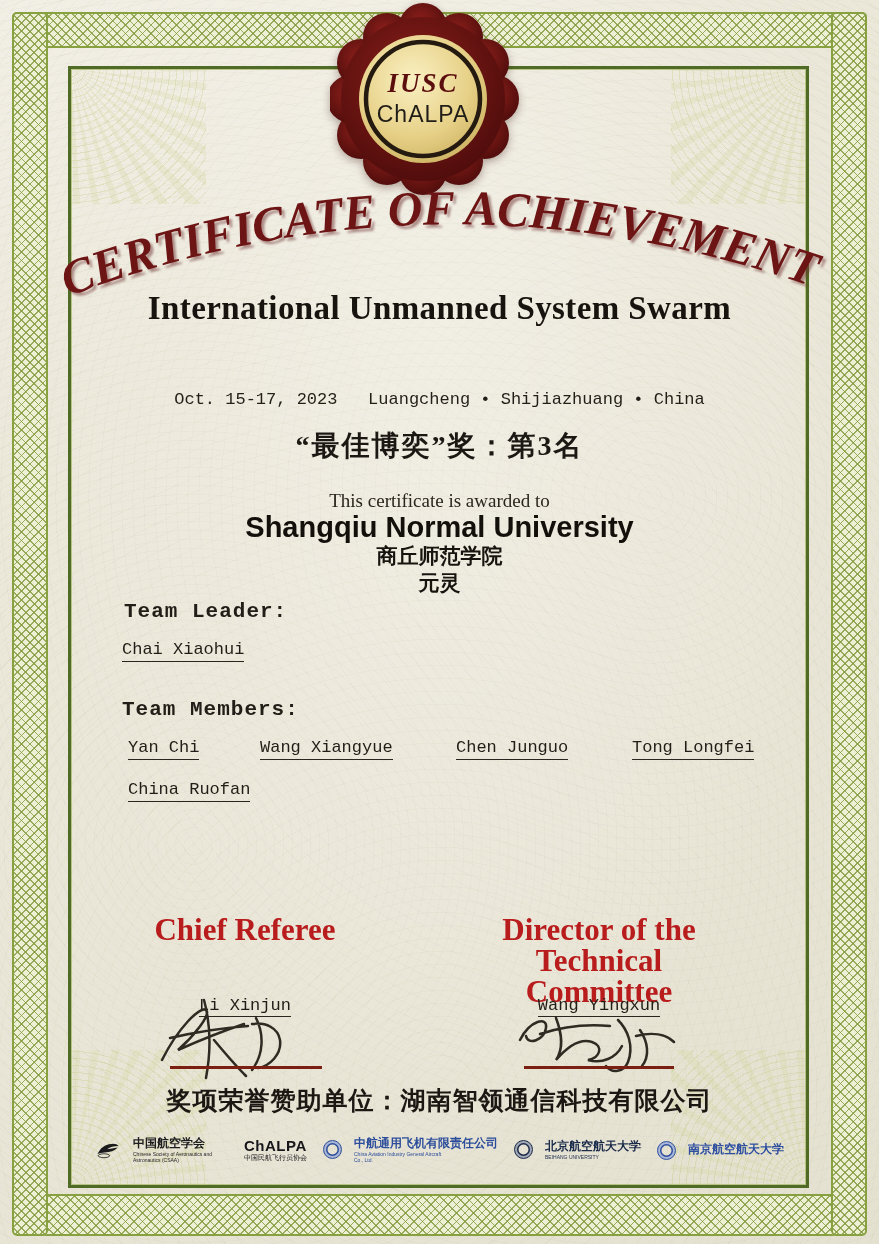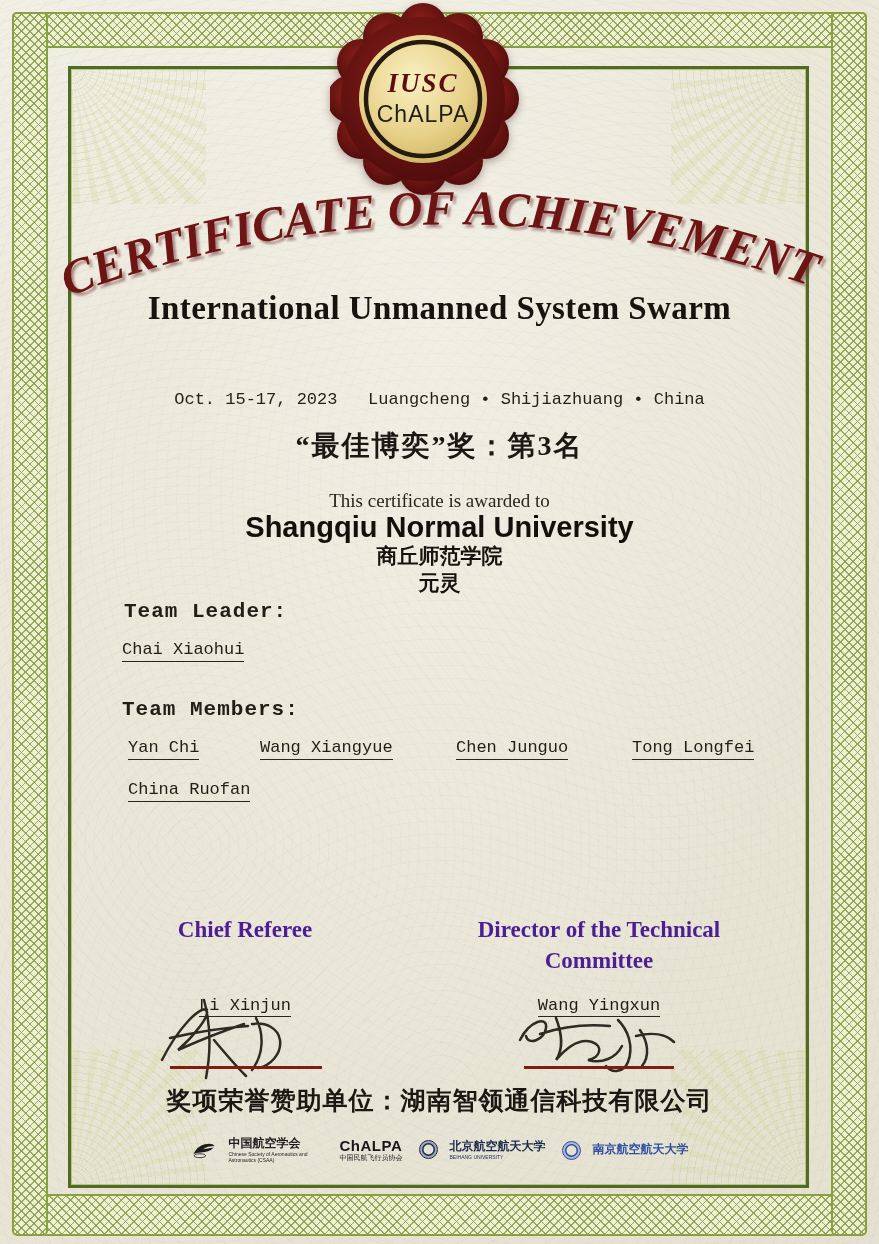--- a/index.html
+++ b/index.html
@@ -66,21 +66,21 @@
   .tw{font-family:"Liberation Mono","DejaVu Sans Mono",monospace;color:#211d17;}
   .tw-label{position:absolute;font-size:21px;font-weight:700;letter-spacing:1px;}
   .leader-label{left:124px;top:600px;}
   .members-label{left:122px;top:698px;}
   .uname{position:absolute;font-size:17px;padding-bottom:2px;border-bottom:1.6px solid #2a251e;white-space:nowrap;}
   .leader-name{left:122px;top:640px;}
   .m0{left:128px;top:738px;} .m1{left:260px;top:738px;}
   .m2{left:456px;top:738px;} .m3{left:632px;top:738px;}
   .m4{left:128px;top:780px;}
   
-  .sig-title{position:absolute;text-align:center;font-weight:700;font-size:23px;line-height:31px;color:#4c1d95;}
+  .sig-title{position:absolute;text-align:center;font-weight:700;font-size:31px;line-height:31px;color:#b91c1c;}
   .sig-title-left{left:120px;top:914px;width:250px;}
   .sig-title-right{left:468px;top:914px;width:262px;}
   .sig-name-wrap{position:absolute;text-align:center;}
   .sig-name-wrap-left{left:120px;top:996px;width:250px;}
   .sig-name-wrap-right{left:468px;top:996px;width:262px;}
   .sig-name{display:inline-block;font-size:17px;padding-bottom:1px;border-bottom:1.6px solid #2a251e;}
   .sig-svg{position:absolute;}
   .sig-svg path{stroke:#2f2a22;fill:none;stroke-width:2.5;stroke-linecap:round;}
   .sig-svg-left{left:148px;top:994px;width:195px;height:98px;}
   .sig-svg-right{left:512px;top:1000px;width:185px;height:86px;}
@@ -220,20 +220,27 @@
         <span class="logo-name">中国航空学会</span>
         <span class="logo-sub">Chinese Society of Aeronautics and Astronautics (CSAA)</span>
       </div>
     </div>
     <div class="logo logo-chalpa c2">
       <div class="logo-text">
         <span class="logo-name">ChALPA</span>
         <span class="logo-sub">中国民航飞行员协会</span>
       </div>
     </div>
+    <div class="logo c3">
+      <span class="circle-emblem"></span>
+      <div class="logo-text">
+        <span class="logo-name">中航通用飞机有限责任公司</span>
+        <span class="logo-sub">China Aviation Industry General Aircraft Co., Ltd.</span>
+      </div>
+    </div>
     <div class="logo c4">
       <span class="circle-emblem"></span>
       <div class="logo-text">
         <span class="logo-name">北京航空航天大学</span>
         <span class="logo-sub">BEIHANG UNIVERSITY</span>
       </div>
     </div>
     <div class="logo c5">
       <span class="circle-emblem"></span>
       <div class="logo-text">

